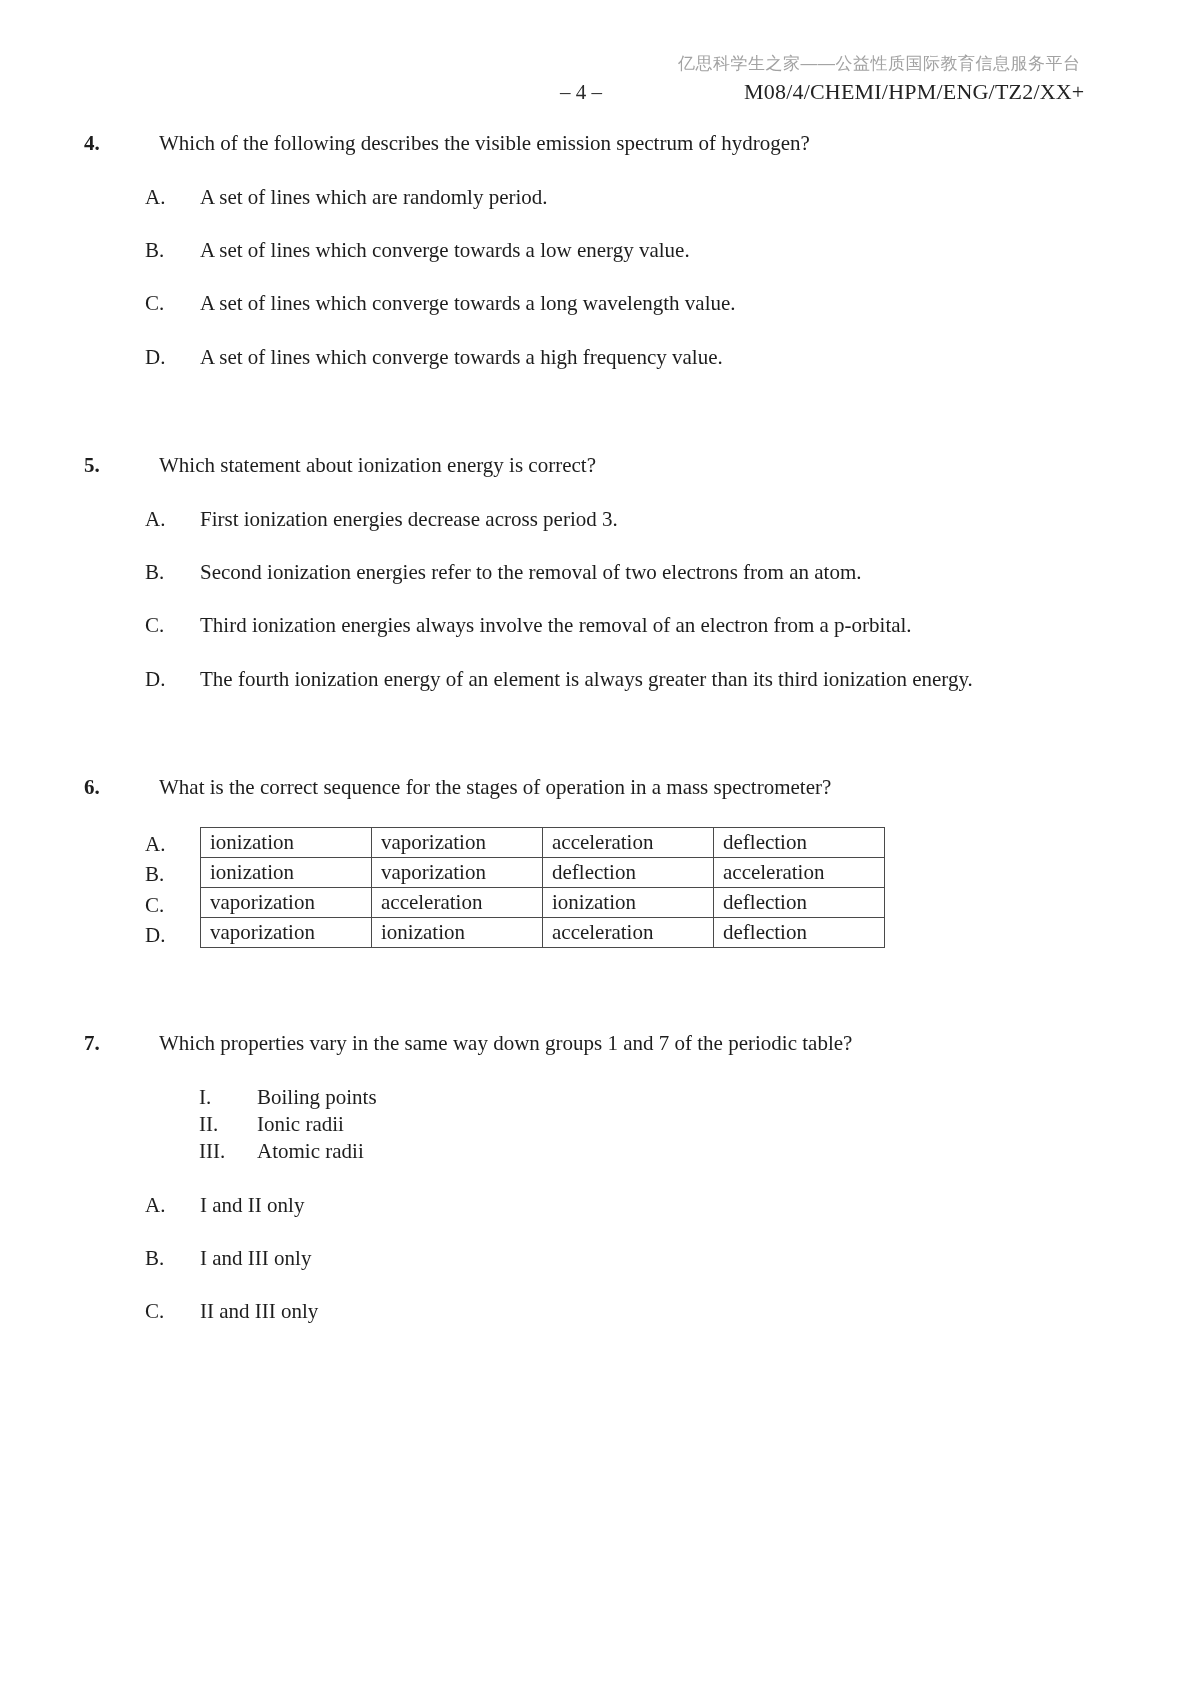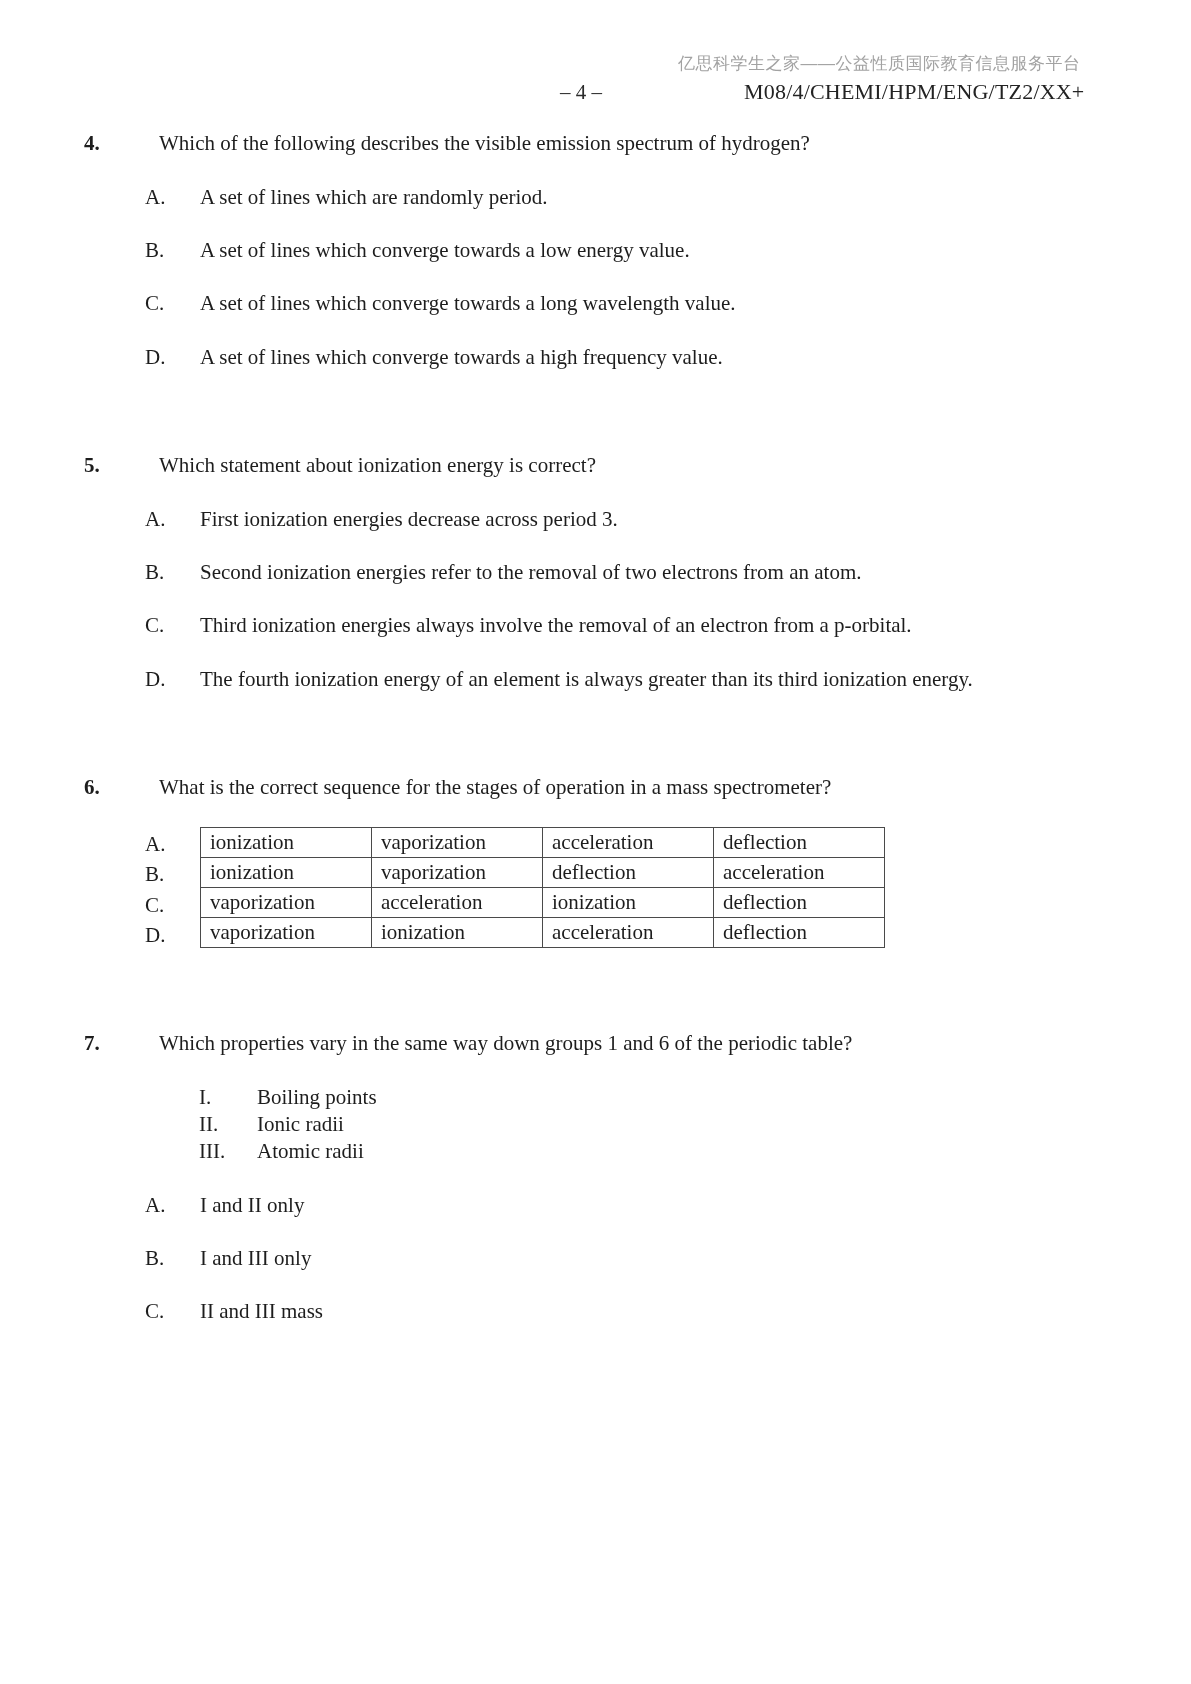--- a/index.html
+++ b/index.html
@@ -155,21 +155,21 @@
         <td>vaporization</td>
         <td>ionization</td>
         <td>acceleration</td>
         <td>deflection</td>
       </tr>
     </tbody>
   </table>
 
   <div class="abs qline" style="top:1031px">
     <span class="qnum">7.</span>
-    <span class="qtext">Which properties vary in the same way down groups 1 and 6 of the periodic table?</span>
+    <span class="qtext">Which properties vary in the same way down groups 1 and 7 of the periodic table?</span>
   </div>
   <div class="abs stmt" style="top:1085px">
     <span class="numeral">I.</span>
     <span class="stext">Boiling points</span>
   </div>
   <div class="abs stmt" style="top:1112px">
     <span class="numeral">II.</span>
     <span class="stext">Ionic radii</span>
   </div>
   <div class="abs stmt" style="top:1139px">
@@ -179,21 +179,21 @@
   <div class="abs opt" style="top:1193px">
     <span class="letter">A.</span>
     <span class="otext">I and II only</span>
   </div>
   <div class="abs opt" style="top:1246px">
     <span class="letter">B.</span>
     <span class="otext">I and III only</span>
   </div>
   <div class="abs opt" style="top:1299px">
     <span class="letter">C.</span>
-    <span class="otext">II and III mass</span>
+    <span class="otext">II and III only</span>
   </div>
   <div class="abs opt" style="top:1352px">
     <span class="letter">D.</span>
     <span class="otext">I, II and III</span>
   </div>
 
   <div class="abs footcode">2208-6113</div>
   <div class="abs watermark">eskedu. con</div>
 
 </div>

